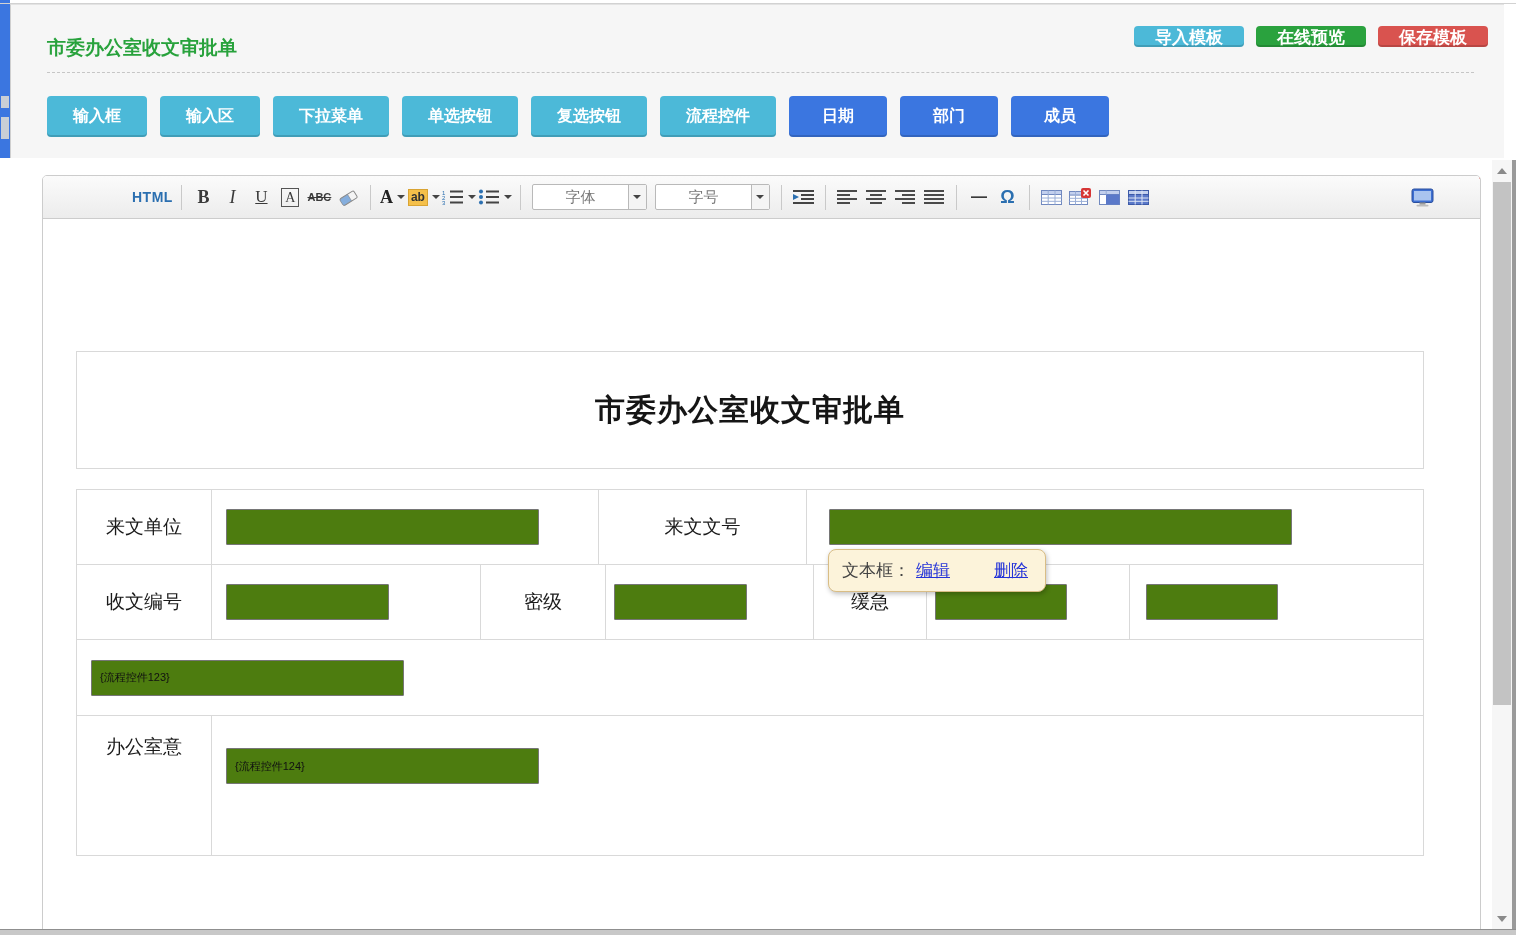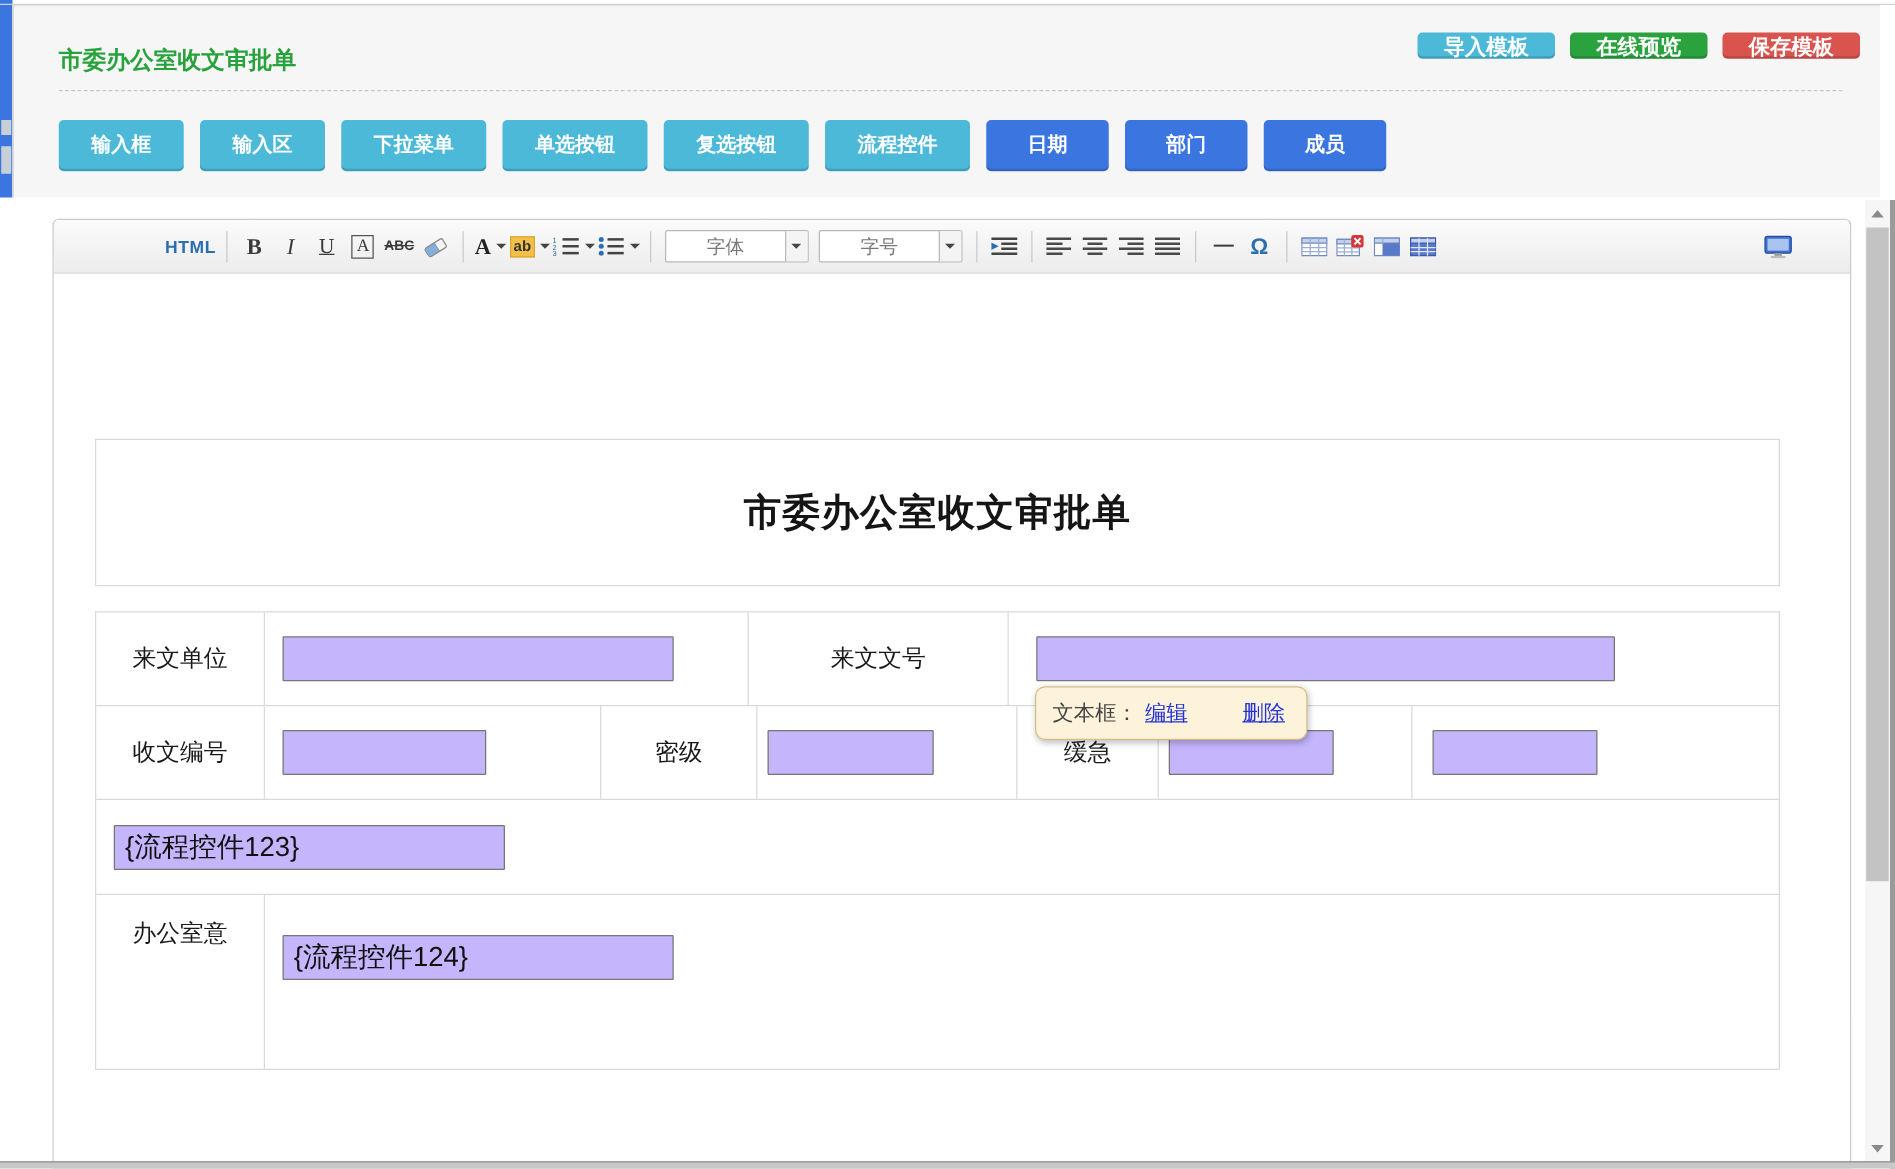--- a/index.html
+++ b/index.html
@@ -56,21 +56,21 @@
   
   .canvas{position:relative;height:717px;background:#fff;padding:132px 0 0 33px;}
   .doc-title-box{width:1348px;height:118px;border:1px solid #d9d9d9;display:flex;align-items:center;justify-content:center;}
   .doc-title-box span{font-size:30px;font-weight:bold;color:#151515;letter-spacing:1px;}
   .form{width:1348px;margin-top:20px;border:1px solid #d9d9d9;border-bottom:none;}
   .frow{display:flex;border-bottom:1px solid #d9d9d9;}
   .cell{border-right:1px solid #d9d9d9;display:flex;align-items:center;flex:none;}
   .cell:last-child{border-right:none;}
   .cell.lbl{justify-content:center;font-size:19px;color:#1a1a1a;}
   .cell.grow{flex:1;}
-  .inp{height:36px;border:1px solid #767676;background:#c4b5fd;border-radius:1px;font-size:22px;color:#111;padding:0 8px;font-family:inherit;}
+  .inp{height:36px;border:1px solid #767676;background:#4d7c0f;border-radius:1px;font-size:11px;color:#111;padding:0 8px;font-family:inherit;}
   .r-std{height:76px;}
   .r1,.r4{height:75px;}
   .r6{height:140px;}
   .r6 .cell.lbl{align-items:flex-start;padding-top:18px;}
   .r6 .cell.val{align-items:flex-start;padding-top:32px;}
   .pad14{padding-left:14px;}
   .pad22{padding-left:22px;}
   .pad8{padding-left:8px;}
   .pad16{padding-left:16px;}
   .w135{width:135px;} .w387{width:387px;} .w208{width:208px;}

